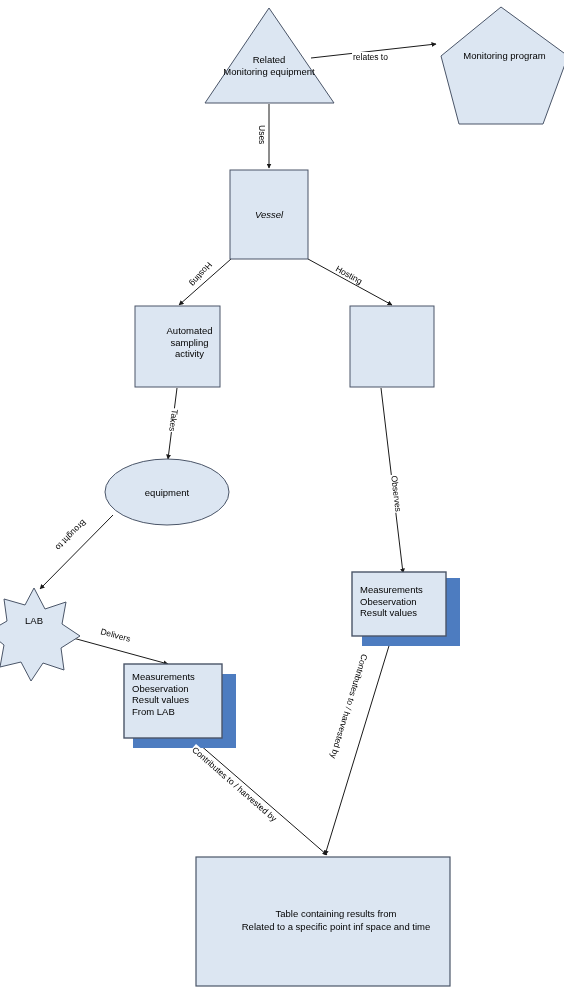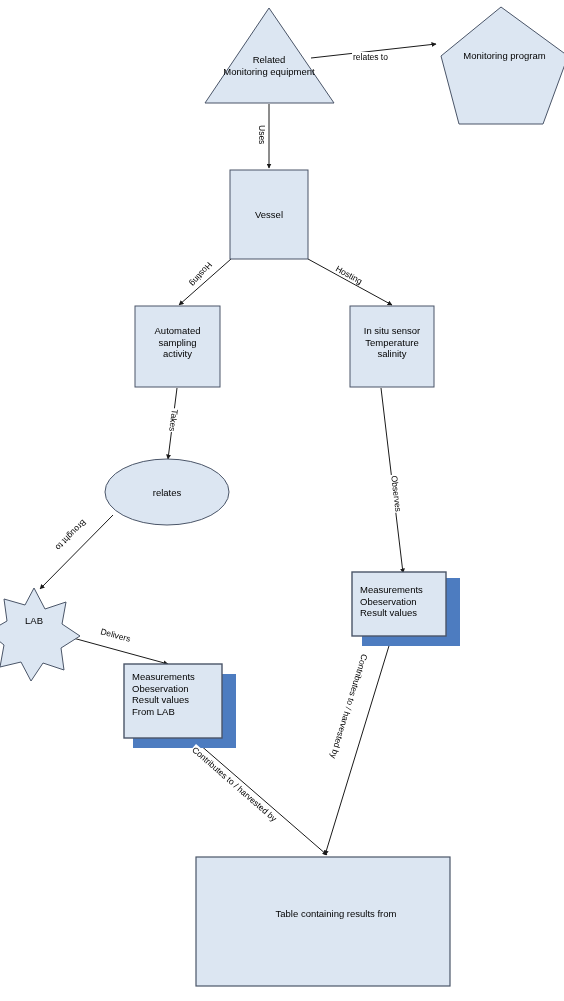--- a/index.html
+++ b/index.html
@@ -94,53 +94,49 @@
     <rect class="shape-fill shape-stroke" stroke-width="1.2" x="196" y="857" width="254" height="129"></rect>
   </svg>
 
   <div class="node-label" style="left:199px; top:54px; width:140px;">
     <div>Related</div>
     <div>Monitoring equipment</div>
   </div>
 
   <div class="node-label" style="left:441px; top:50px; width:127px;">Monitoring program</div>
 
-  <div class="node-label" style="left:230px; top:209px; width:78px;">Vessel</div>
+  <div class="node-label" style="left:230px; top:209px; width:78px;font-style:italic;">Vessel</div>
 
-  <div class="node-label" style="left:135px; top:325px; width:85px;">
+  <div class="node-label" style="left:135px; top:325px; width:85px;padding-left:12px;">
     <div>Automated</div>
     <div>sampling</div>
     <div>activity</div>
   </div>
 
-  <div class="node-label" style="left:350px; top:325px; width:84px;">
-    <div>In situ sensor</div>
-    <div>Temperature</div>
-    <div>salinity</div>
-  </div>
 
-  <div class="node-label" style="left:105px; top:487px; width:124px;">relates</div>
+  <div class="node-label" style="left:105px; top:487px; width:124px;">equipment</div>
 
   <div class="node-label" style="left:4px; top:615px; width:60px;">LAB</div>
 
   <div class="node-label" style="left:352px; top:584px; width:94px; text-align:left; padding-left:8px; box-sizing:border-box;">
     <div>Measurements</div>
     <div>Obeservation</div>
     <div>Result values</div>
   </div>
 
   <div class="node-label" style="left:124px; top:671px; width:98px; text-align:left; padding-left:8px; box-sizing:border-box;">
     <div>Measurements</div>
     <div>Obeservation</div>
     <div>Result values</div>
     <div>From LAB</div>
   </div>
 
   <div class="node-label" style="left:196px; top:907px; width:280px; line-height:13px;">
     <div>Table containing results from</div>
+    <div>Related to a specific point inf space and time</div>
   </div>
 
   <div class="edge-label" style="left:352px; top:52px;">relates to</div>
 
   <div class="edge-label" style="left:267px; top:124px; transform:rotate(90deg); transform-origin:left top;">Uses</div>
 
   <div class="edge-label" style="left:215px; top:266px; transform:rotate(131deg); transform-origin:left top;">Hosting</div>
 
   <div class="edge-label" style="left:338px; top:263px; transform:rotate(29deg); transform-origin:left top;">Hosting</div>
 

